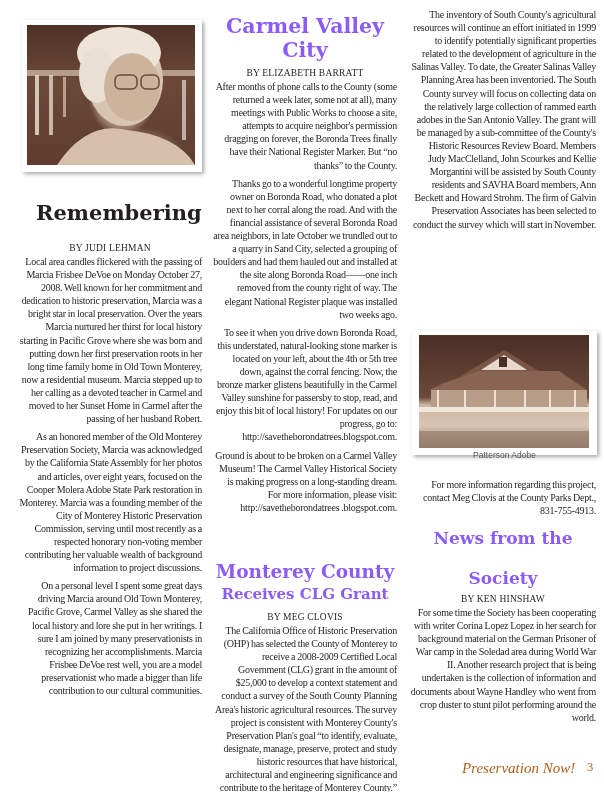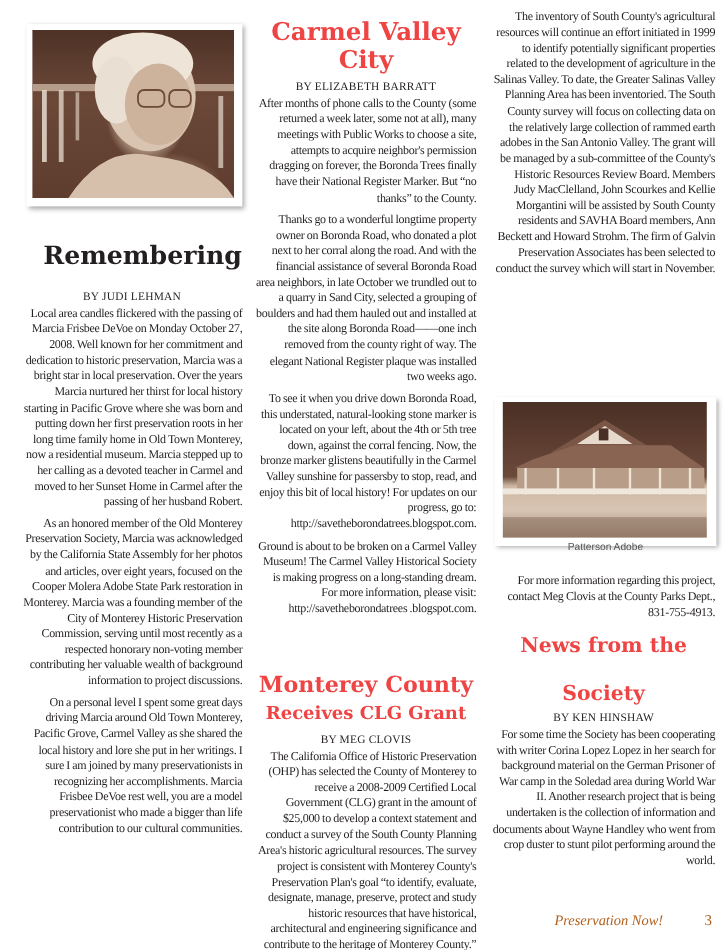--- a/index.html
+++ b/index.html
@@ -3,30 +3,30 @@
 <meta charset="utf-8">
 <style>
   html, body { margin: 0; padding: 0; background: #ffffff; }
   body { width: 604px; height: 792px; position: relative; overflow: hidden;
          font-family: "Liberation Serif", "DejaVu Serif", serif; color: #231f20; }
   .col { position: absolute; }
   .para { font-size: 10px; line-height: 13.1px; margin: 0 0 5px 0; text-align: right;
           letter-spacing: -0.25px; word-spacing: -0.3px; }
   .title-dark { font-family: "DejaVu Serif", serif; font-weight: bold; color: #231f20;
                 text-align: center; margin: 18px; }
-  .title-accent { font-family: "DejaVu Serif", serif; font-weight: bold; color: #ef4444;
+  .title-accent { font-family: "DejaVu Serif", serif; font-weight: bold; color: #8b5cf6;
                   text-align: center; margin: 0; }
   .byline { font-size: 9.5px; text-align: center; letter-spacing: 0.2px; margin: 0 0 2px 0;
             text-transform: uppercase; }
   .photo-frame { position: absolute; background: #ffffff;
                  box-shadow: 2px 2px 4px rgba(0,0,0,0.35); }
   .photo { position: absolute; overflow: hidden; }
   .caption { font-family: "Liberation Sans", sans-serif; font-size: 8.5px; color: #555;
              text-align: center; position: absolute; }
-  .footer-title { position: absolute; font-style: italic; color: #b05f1a; font-size: 12px; }
+  .footer-title { position: absolute; font-style: italic; color: #b05f1a; font-size: 15px; }
   .footer-page { position: absolute; color: #b05f1a; font-size: 12.5px; }
 </style>
 </head>
 <body>
 
 <div class="photo-frame" style="left:22px; top:20px; width:180px; height:152px;">
   <div class="photo" style="left:5px; top:5px; width:168px; height:140px;
               background: radial-gradient(ellipse 45px 55px at 95px 70px, #e6d6c6 0%, #cdb59f 45%, rgba(0,0,0,0) 75%),
                           radial-gradient(ellipse 60px 35px at 110px 130px, #c9ad95 0%, rgba(0,0,0,0) 80%),
                           linear-gradient(180deg, #4e3226 0%, #6b4838 40%, #5e3d2f 100%);" title="Sepia portrait of Marcia DeVoe">

